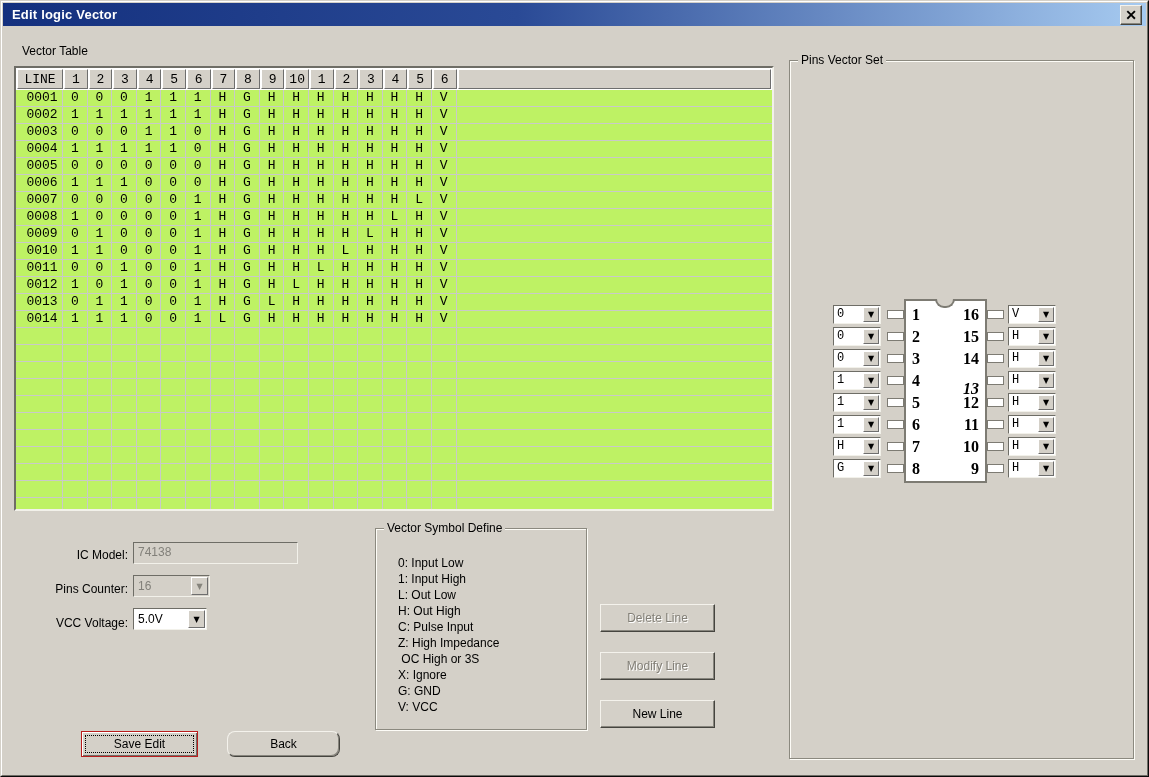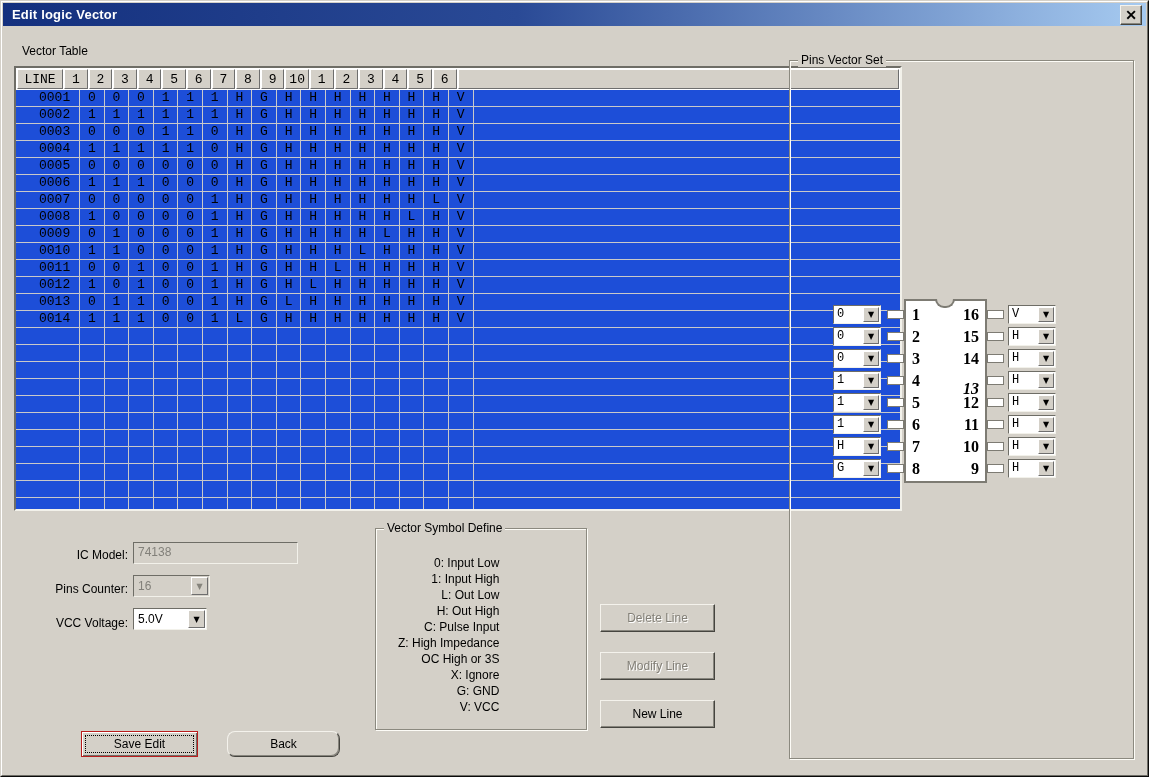--- a/index.html
+++ b/index.html
@@ -14,33 +14,33 @@
     background:linear-gradient(90deg,#14307e 0%,#2a4a96 45%,#a6caf0 100%);
     display:flex;align-items:center;}
   .title-text{color:#fff;font-weight:bold;font-size:13px;padding-left:9px;letter-spacing:.2px;}
   .close-btn{position:absolute;right:4px;top:2px;width:20px;height:18px;background:#d4d0c8;
     border:1px solid;border-color:#f4f2ec #45443f #45443f #f4f2ec;box-shadow:inset -1px -1px 0 #87857d;
     display:flex;align-items:center;justify-content:center;font-size:14px;font-weight:bold;line-height:1;cursor:default;}
 
   .section-label{position:absolute;font-size:12px;}
 
   
-  .table-frame{position:absolute;left:14px;top:66px;width:888px;height:445px;background:#1d4ed8;
+  .table-frame{position:absolute;left:14px;top:66px;width:760px;height:445px;background:#bef264;
     border:2px solid;border-color:#6e6d66 #f2f1ea #f2f1ea #6e6d66;overflow:hidden;box-sizing:border-box;}
   .thead{display:flex;height:22px;background:#fff;}
   .hcell{margin:1px 0 1px 1px;background:#d4d0c8;border:1px solid;border-color:#fff #6e6e6e #6e6e6e #fff;
     box-sizing:border-box;display:flex;align-items:center;justify-content:center;
     font-family:"Liberation Mono",monospace;font-size:13px;}
   .hw-line{width:46px;}
   .hw-pin{width:23.6px;}
   .hfill{flex:1;margin-right:1px;}
   .trow{display:flex;height:17px;border-bottom:1px solid #c9c9c9;box-sizing:border-box;}
   .cell{box-sizing:border-box;border-right:1px solid #c9c9c9;font-family:"Liberation Mono",monospace;
     font-size:13px;line-height:15px;text-align:center;overflow:hidden;}
-  .c-line{width:47px;text-align:left;padding-left:6px;margin-left:17px;}
+  .c-line{width:47px;text-align:center;padding-left:6px;}
   .c-pin{width:24.6px;}
   .c-fill{flex:1;border-right:none;}
 
   
   .groupbox{position:absolute;border:1px solid #8b897f;box-shadow:inset 1px 1px 0 #fdfcf7,1px 1px 0 #fdfcf7;}
   .group-label{position:absolute;top:-8px;left:8px;background:#d4d0c8;padding:0 3px;font-size:12px;white-space:nowrap;}
 
   
   .chip{position:absolute;left:114px;top:238px;width:83px;height:184px;background:#fff;
     border:2px solid #7d7b73;box-sizing:border-box;}
@@ -738,21 +738,21 @@
   </div>
 
   <div class="flabel" style="top:616px;">VCC Voltage:</div>
   <div class="formcombo" style="left:133px;top:608px;width:74px;">
     <span class="fval">5.0V</span>
     <span class="fbtn">▼</span>
   </div>
 
   <div class="groupbox" style="left:375px;top:528px;width:210px;height:200px;">
     <span class="group-label">Vector Symbol Define</span>
-    <div style="position:absolute;left:22px;top:26px;text-align:right;">
+    <div style="position:absolute;left:22px;top:26px;">
         <div class="legend-line">0: Input Low</div>
         <div class="legend-line">1: Input High</div>
         <div class="legend-line">L: Out Low</div>
         <div class="legend-line">H: Out High</div>
         <div class="legend-line">C: Pulse Input</div>
         <div class="legend-line">Z: High Impedance</div>
         <div class="legend-line"> OC High or 3S</div>
         <div class="legend-line">X: Ignore</div>
         <div class="legend-line">G: GND</div>
         <div class="legend-line">V: VCC</div>

